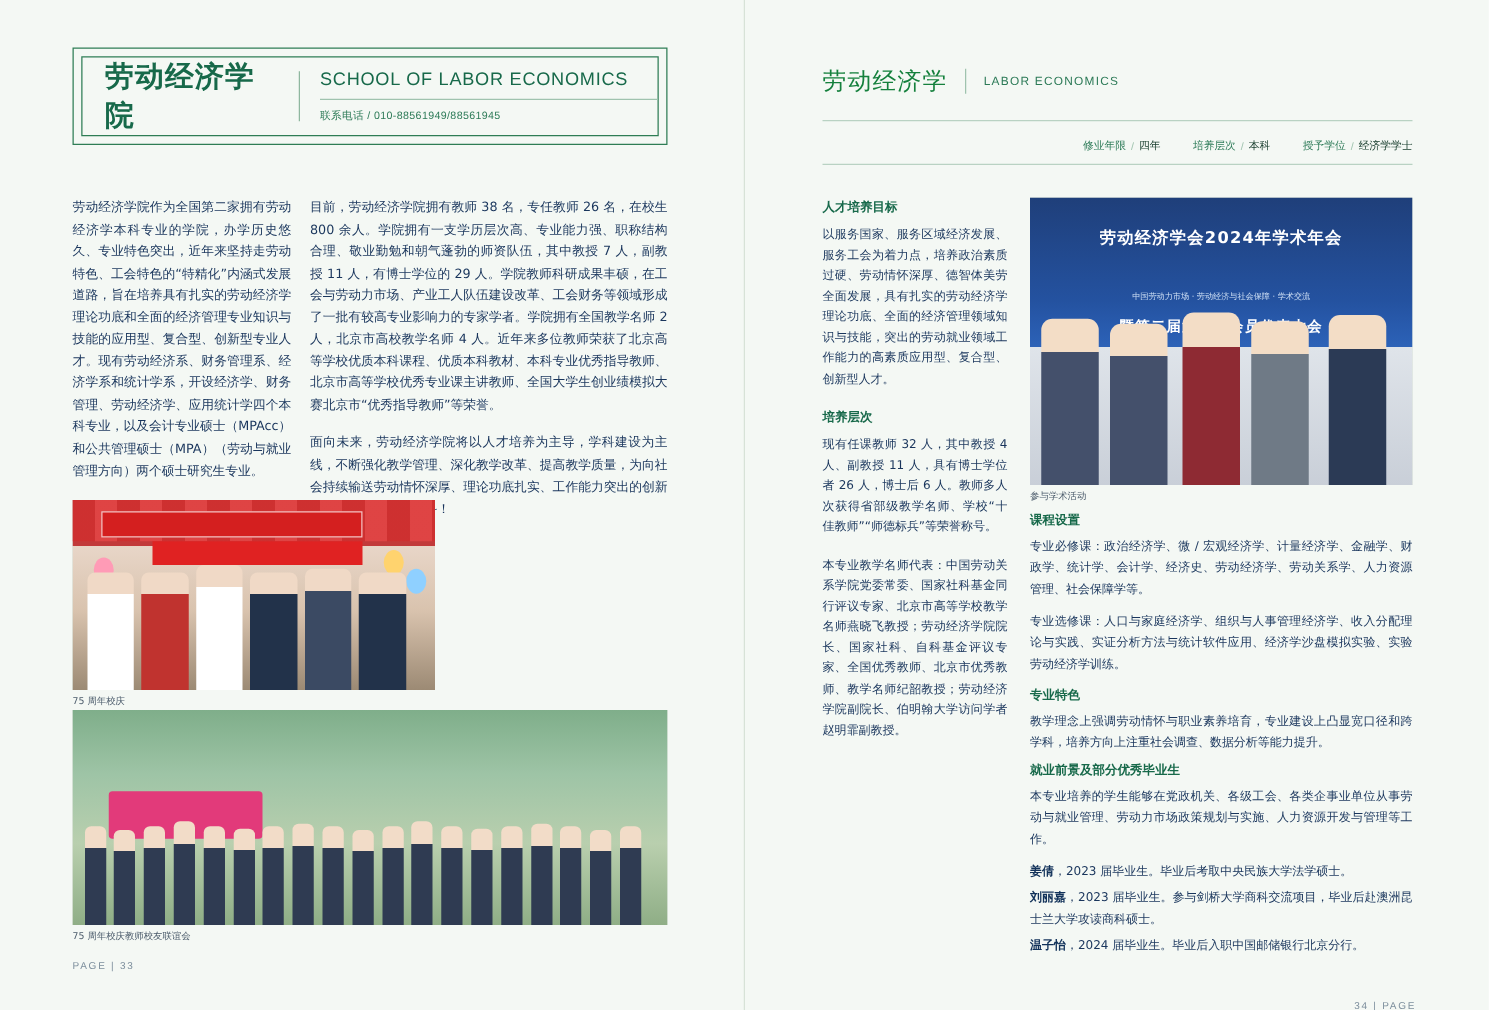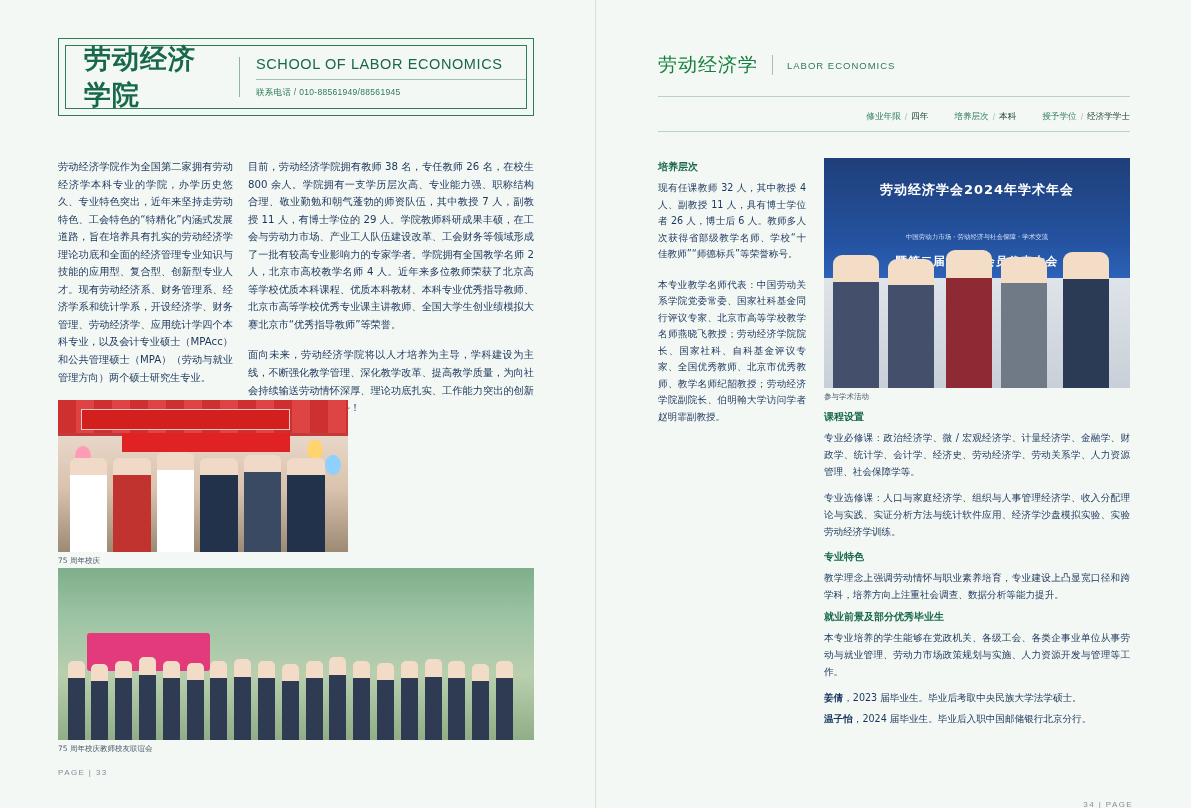--- a/index.html
+++ b/index.html
@@ -39,21 +39,21 @@
   }
   .title-box .inner {
     position: absolute;
     left: 6px; top: 6px; right: 6px; bottom: 6px;
     border: 1px solid #2e7d55;
     display: flex;
     align-items: center;
     padding-left: 18px;
   }
   .title-cn {
-    font-size: 27px;
+    font-size: 23px;
     color: #17694a;
     letter-spacing: 1px;
     font-family: Liberation Mono, monospace;
     font-weight: bold;
   }
   .title-sep {
     width: 1px; height: 40px;
     background: #8fb79f;
     margin: 0 16px;
   }
@@ -319,20 +319,24 @@
       <div class="meta-item">
         <span class="meta-label">授予学位</span>
         <span class="meta-slash">/</span>
         <span class="meta-val">经济学学士</span>
       </div>
     </div>
     <div class="rule-bot"></div>
 
     <div class="r-col-left">
       <div class="sec-block">
+        <div class="sec-h">人才培养目标</div>
+        <div>以服务国家、服务区域经济发展、服务工会为着力点，培养政治素质过硬、劳动情怀深厚、德智体美劳全面发展，具有扎实的劳动经济学理论功底、全面的经济管理领域知识与技能，突出的劳动就业领域工作能力的高素质应用型、复合型、创新型人才。</div>
+      </div>
+      <div class="sec-block">
         <div class="sec-h">培养层次</div>
         <div>现有任课教师 32 人，其中教授 4 人、副教授 11 人，具有博士学位者 26 人，博士后 6 人。教师多人次获得省部级教学名师、学校“十佳教师”“师德标兵”等荣誉称号。</div>
       </div>
       <div class="sec-block">
         <div>本专业教学名师代表：中国劳动关系学院党委常委、国家社科基金同行评议专家、北京市高等学校教学名师燕晓飞教授；劳动经济学院院长、国家社科、自科基金评议专家、全国优秀教师、北京市优秀教师、教学名师纪韶教授；劳动经济学院副院长、伯明翰大学访问学者赵明霏副教授。</div>
       </div>
     </div>
 
     <div class="photo p3">
       <div class="ph-c">
@@ -359,20 +363,23 @@
       <div class="para">教学理念上强调劳动情怀与职业素养培育，专业建设上凸显宽口径和跨学科，培养方向上注重社会调查、数据分析等能力提升。</div>
     </div>
 
     <div class="r-col-right rr-3">
       <div class="sec-h">就业前景及部分优秀毕业生</div>
       <div class="para">本专业培养的学生能够在党政机关、各级工会、各类企事业单位从事劳动与就业管理、劳动力市场政策规划与实施、人力资源开发与管理等工作。</div>
       <div class="grad-item">
         <span class="grad-name">姜倩</span><span>，2023 届毕业生。毕业后考取中央民族大学法学硕士。</span>
       </div>
       <div class="grad-item">
+        <span class="grad-name">刘丽嘉</span><span>，2023 届毕业生。参与剑桥大学商科交流项目，毕业后赴澳洲昆士兰大学攻读商科硕士。</span>
+      </div>
+      <div class="grad-item">
         <span class="grad-name">温子怡</span><span>，2024 届毕业生。毕业后入职中国邮储银行北京分行。</span>
       </div>
     </div>
 
     <div class="folio folio-right">34  |  PAGE</div>
   </div>
 
 </div>
 
 </body></html>

